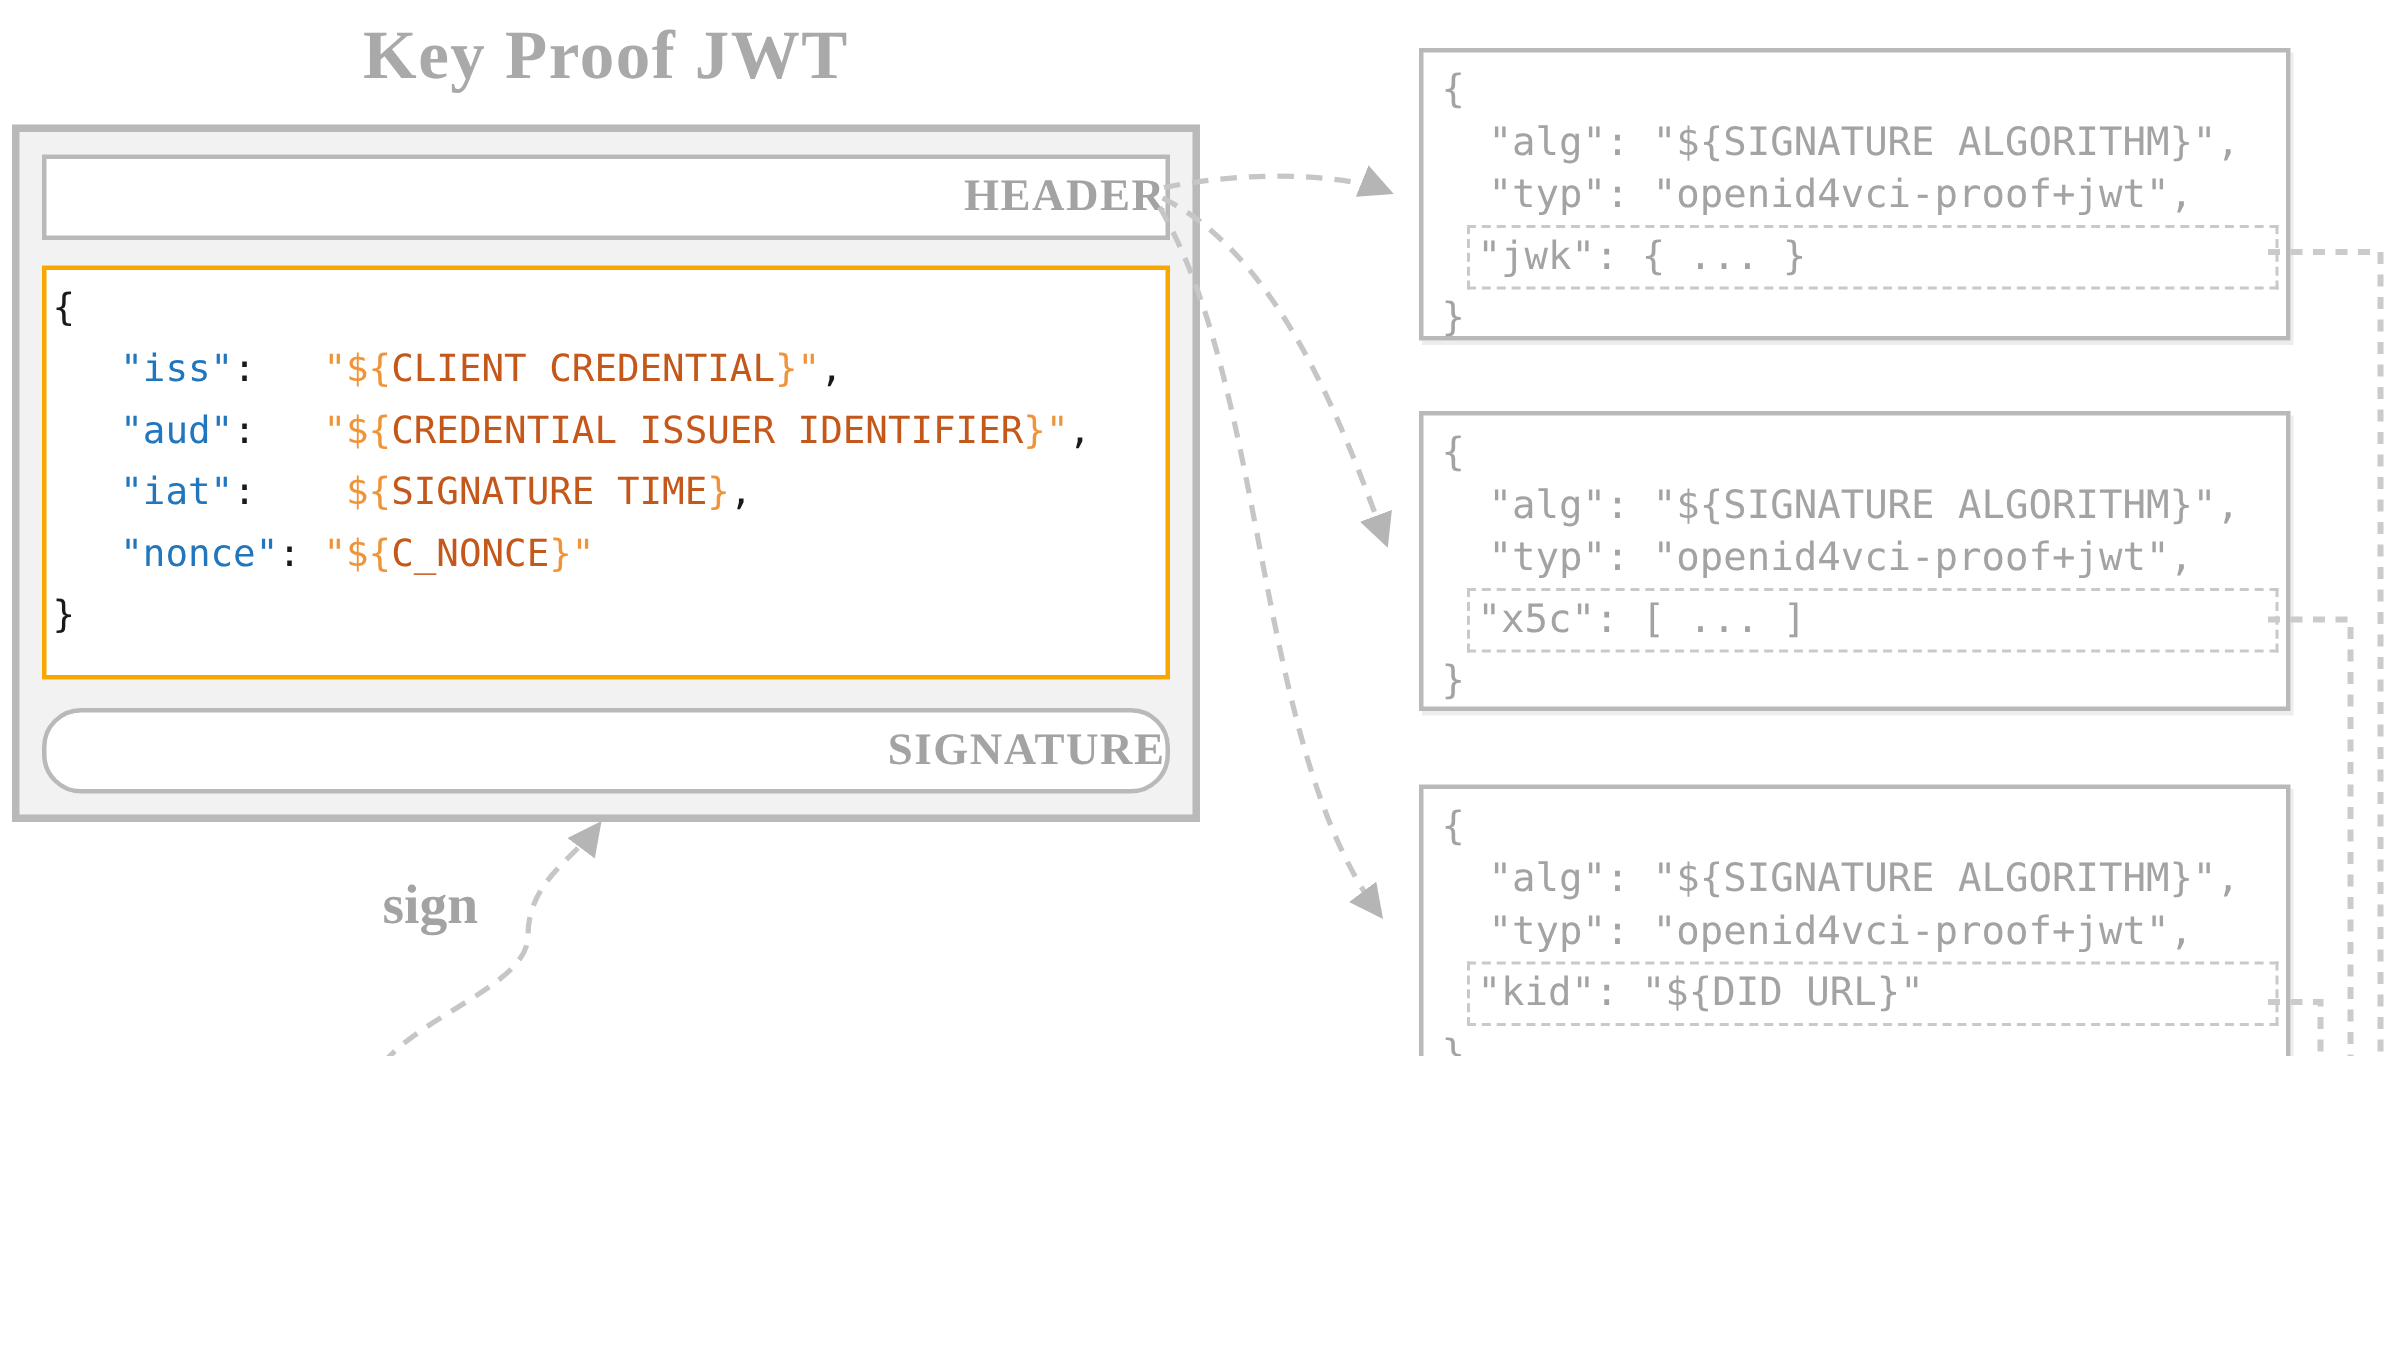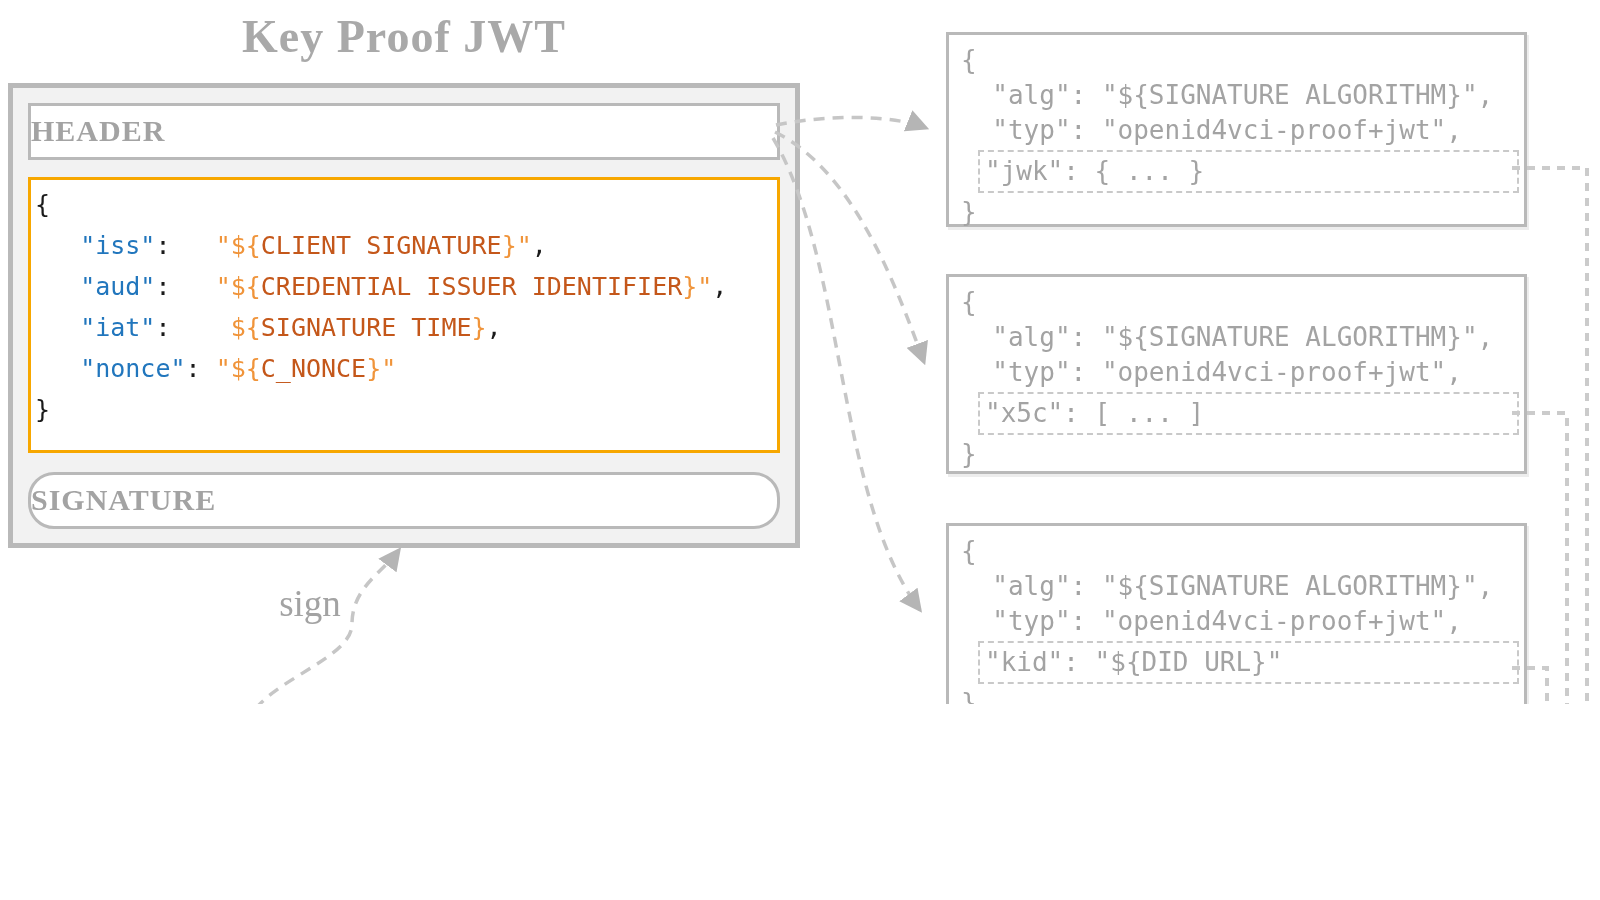--- a/index.html
+++ b/index.html
@@ -2,30 +2,30 @@
 <html style="--title_gray: #a9a9a9; --label_gray: #a3a3a3; --border_gray: #b9b9b9; --panel_fill: #f2f2f2; --accent_orange: #f7a700; --json_black: #1a1a1a; --json_key_blue: #2176bd; --json_value_orange: #c4571a; --json_punct_orange: #f0943a; --code_gray: #a3a3a3; --dashed_rect_gray: #c9c9c9; --dark_box_fill: #858585; --dark_box_border: #3f3f3f; --dark_box_text: #cbcbcb; --arrow_gray: #c6c6c6; --arrowhead_gray: #b5b5b5;"><head>
 <meta charset="utf-8">
 <style>
   html,body{margin:0;padding:0;background:#ffffff;}
   #canvas{position:relative;width:1600px;height:704px;background:#ffffff;overflow:hidden;
           font-family:"Liberation Serif", serif;}
 
   
   #page-title{position:absolute;left:8px;top:10px;width:792px;text-align:center;
     font-weight:bold;font-size:46px;color:var(--title_gray);letter-spacing:1px;}
-  .float-label{position:absolute;font-weight:normal;font-size:37px;color:var(--label_gray);text-align:center;}
+  .float-label{position:absolute;font-weight:bold;font-size:37px;color:var(--label_gray);text-align:left;}
   #sign-label{left:255px;top:582px;width:110px;}
   #keypair-label{left:297px;top:840px;width:220px;}
 
   
   #jwt-box{position:absolute;left:8px;top:83px;width:792px;height:465px;box-sizing:border-box;
     background:var(--panel_fill);border:5px solid var(--border_gray);}
   .jwt-section{position:absolute;left:15px;width:752px;height:57px;box-sizing:border-box;
     background:#ffffff;border:3px solid var(--border_gray);
-    text-align:left;line-height:50px;font-weight:bold;font-size:30px;color:var(--label_gray);letter-spacing:1px;}
+    text-align:right;line-height:50px;font-weight:bold;font-size:30px;color:var(--label_gray);letter-spacing:1px;}
   #header-box{top:15px;}
   #signature-box{top:384px;border-radius:26px;}
   #payload-box{position:absolute;left:15px;top:89px;width:752px;height:276px;box-sizing:border-box;
     background:#ffffff;border:3px solid var(--accent_orange);}
   #payload-code{position:absolute;left:4px;top:4px;
     font-family:"DejaVu Sans Mono", monospace;font-size:25px;line-height:41px;}
   .pline{white-space:pre;}
   .pc-black{color:var(--json_black);}
   .pc-blue{color:var(--json_key_blue);}
   .pc-dorange{color:var(--json_value_orange);}
@@ -60,21 +60,21 @@
 <div id="canvas">
 
   <div id="page-title">Key Proof JWT</div>
 
   <div id="jwt-box">
     <div id="header-box" class="jwt-section">HEADER</div>
     <div id="payload-box">
       <div id="payload-code">
         <div class="pline"><span class="pc-black">{</span></div>
         <div id="payload-entries">
-            <div class="pline"><span class="pc-black">   </span><span class="pc-blue">"iss"</span><span class="pc-black">:   </span><span class="pc-lorange">"${</span><span class="pc-dorange">CLIENT SIGNATURE</span><span class="pc-lorange">}"</span><span class="pc-black">,</span></div>
+            <div class="pline"><span class="pc-black">   </span><span class="pc-blue">"iss"</span><span class="pc-black">:   </span><span class="pc-lorange">"${</span><span class="pc-dorange">CLIENT CREDENTIAL</span><span class="pc-lorange">}"</span><span class="pc-black">,</span></div>
             <div class="pline"><span class="pc-black">   </span><span class="pc-blue">"aud"</span><span class="pc-black">:   </span><span class="pc-lorange">"${</span><span class="pc-dorange">CREDENTIAL ISSUER IDENTIFIER</span><span class="pc-lorange">}"</span><span class="pc-black">,</span></div>
             <div class="pline"><span class="pc-black">   </span><span class="pc-blue">"iat"</span><span class="pc-black">:    </span><span class="pc-lorange">${</span><span class="pc-dorange">SIGNATURE TIME</span><span class="pc-lorange">}</span><span class="pc-black">,</span></div>
             <div class="pline"><span class="pc-black">   </span><span class="pc-blue">"nonce"</span><span class="pc-black">: </span><span class="pc-lorange">"${</span><span class="pc-dorange">C_NONCE</span><span class="pc-lorange">}"</span><span class="pc-black"></span></div>
           </div>
         <div class="pline"><span class="pc-black">}</span></div>
       </div>
     </div>
     <div id="signature-box" class="jwt-section">SIGNATURE</div>
   </div>
 

